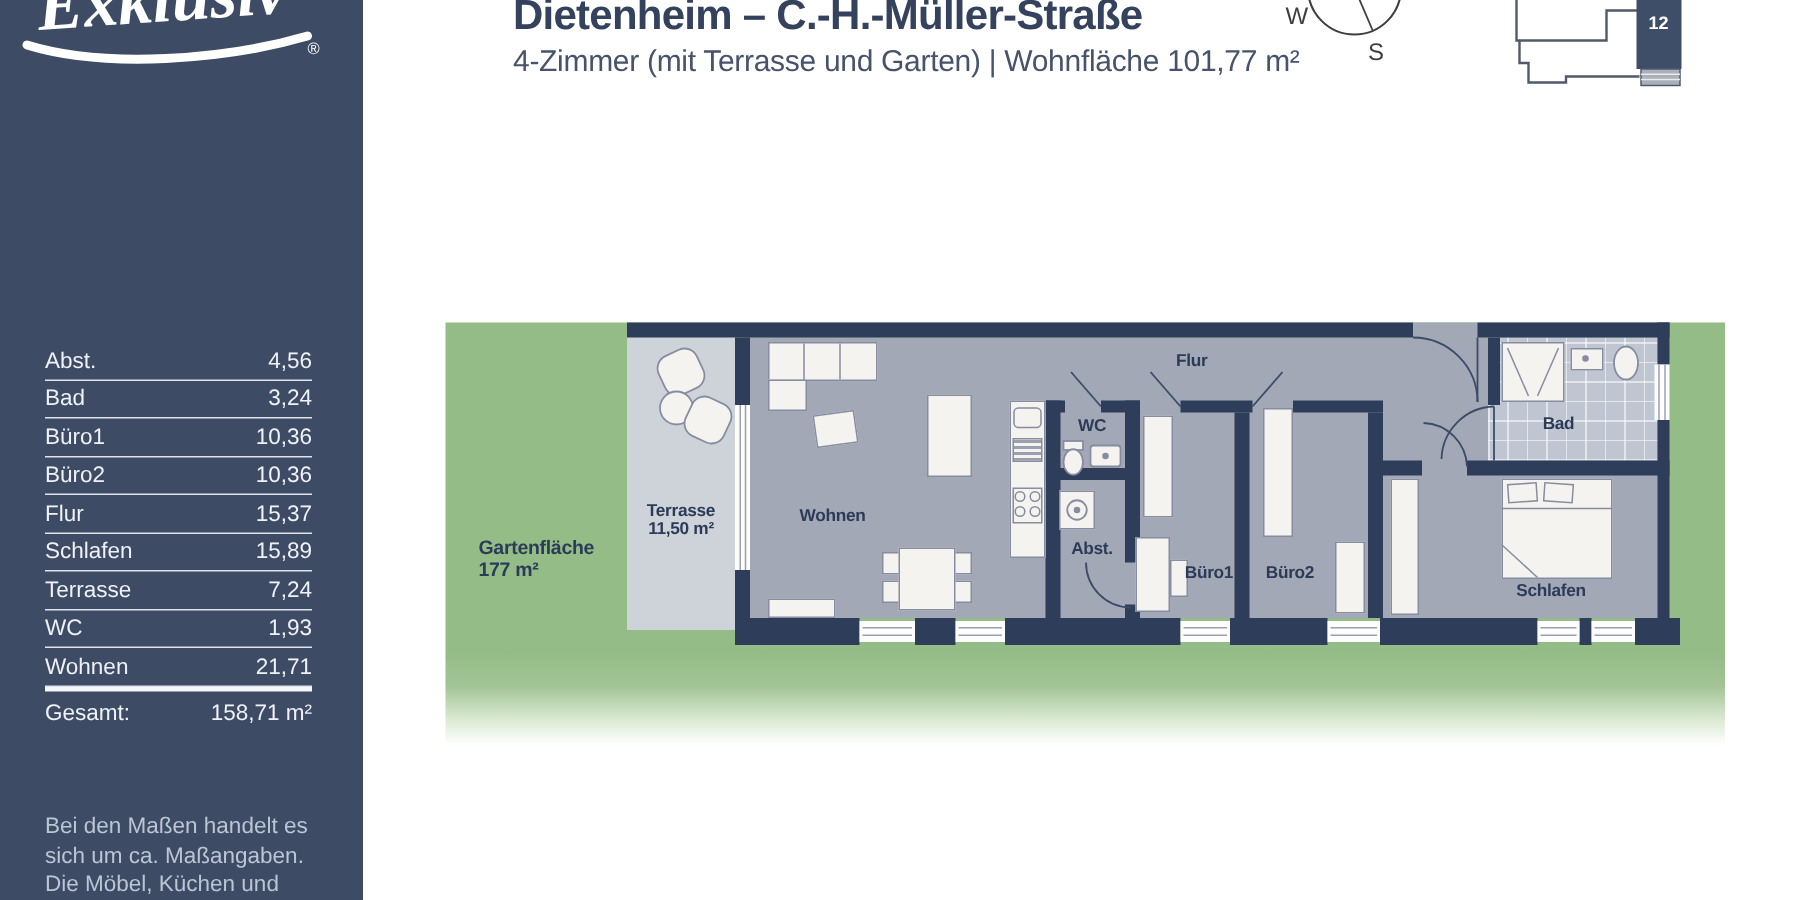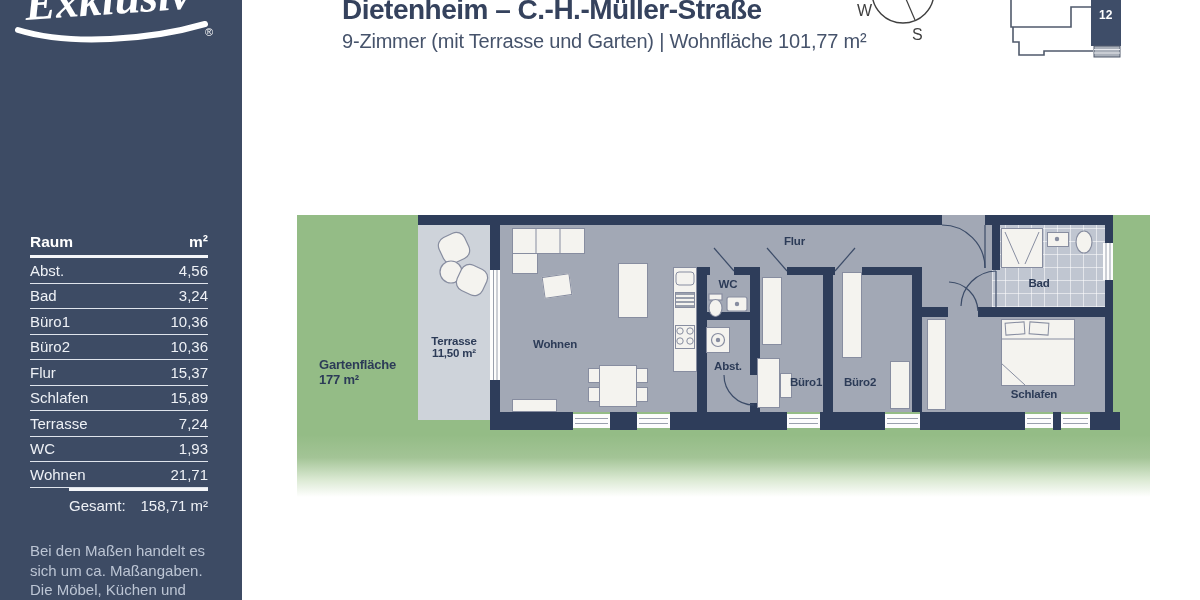--- a/index.html
+++ b/index.html
@@ -5,21 +5,21 @@
   html,body{margin:0;padding:0;background:#fff;width:1200px;height:600px;overflow:hidden;
     font-family:"Liberation Sans",sans-serif;}
   .abs{position:absolute;}
   
   #sidebar{left:0;top:0;width:242px;height:600px;background:#3d4b64;overflow:hidden;}
   #logo{left:0;top:-38px;width:242px;height:110px;color:#fff;}
   #roomtable{left:30px;top:228px;width:178px;color:#eef1f6;font-size:15px;}
   .trow{display:flex;justify-content:space-between;align-items:center;height:24.5px;
     border-bottom:1px solid #dfe4ec;}
   .thead{font-weight:bold;font-size:15.5px;border-bottom:3px solid #f4f6f9;height:27px;color:#fff;}
-  .ttotal{border-bottom:none;border-top:3px solid #f4f6f9;height:30px;margin-left:39px;}
+  .ttotal{border-bottom:none;border-top:3px solid #f4f6f9;height:30px;}
   #disclaimer{left:30px;top:541px;width:198px;color:#bcc5d4;font-size:15px;line-height:19.5px;}
   
   #title{left:342px;top:-6px;font-size:28px;font-weight:bold;color:#35425d;letter-spacing:-.5px;}
   #subtitle{left:342px;top:30px;font-size:20px;color:#46536b;letter-spacing:-.2px;}
   
   #plan{left:297px;top:215px;width:853px;height:282px;
     background:linear-gradient(180deg,#94bc86 0%,#94bc86 78%,#a3c496 86%,#dcead4 94%,#ffffff 100%);}
   #floor{left:203px;top:10px;width:605px;height:187px;background:#a2a8b5;}
   #terrace{left:121px;top:8px;width:72px;height:197px;background:#ced3da;}
   #badfloor{left:695px;top:10px;width:113px;height:82px;background:#c0c6d1;
@@ -40,24 +40,20 @@
 <body>
 
 <div id="sidebar" class="abs">
   <svg id="logo" class="abs" width="242" height="110">
     <text x="26" y="58" font-family="Liberation Serif, serif" font-style="italic" font-weight="bold" font-size="46" fill="#ffffff" transform="rotate(-4 26 58)">Exklusiv</text>
     <path d="M18 68 C 70 84, 150 78, 205 62" stroke="#ffffff" stroke-width="6" fill="none" stroke-linecap="round"></path>
     <text x="205" y="74" font-size="11" fill="#ffffff">®</text>
   </svg>
 
   <div id="roomtable" class="abs">
-    <div class="trow thead">
-      <span>Raum</span>
-      <span>m²</span>
-    </div>
     <div class="trow">
       <span>Abst.</span>
       <span>4,56</span>
       </div>
     <div class="trow">
       <span>Bad</span>
       <span>3,24</span>
       </div>
     <div class="trow">
       <span>Büro1</span>
@@ -90,21 +86,21 @@
     <div class="trow ttotal">
       <span>Gesamt:</span>
       <span>158,71 m²</span>
       </div>
   </div>
 
   <div id="disclaimer" class="abs">Bei den Maßen handelt es sich um ca. Maßangaben. Die Möbel, Küchen und Sanitärobjekte sind nur beispielhaft dargestellt.</div>
 </div>
 
 <div id="title" class="abs">Dietenheim – C.-H.-Müller-Straße</div>
-<div id="subtitle" class="abs">9-Zimmer (mit Terrasse und Garten) | Wohnfläche 101,77 m²</div>
+<div id="subtitle" class="abs">4-Zimmer (mit Terrasse und Garten) | Wohnfläche 101,77 m²</div>
 
 <svg id="compass" class="abs" width="95" height="110">
   <circle cx="48" cy="30" r="31" fill="none" stroke="#3f3f3f" stroke-width="1.4"></circle>
   <line x1="48" y1="30" x2="17" y2="25" stroke="#3f3f3f" stroke-width="1.2"></line>
   <line x1="48" y1="30" x2="79" y2="35" stroke="#3f3f3f" stroke-width="1.2"></line>
   <line x1="48" y1="30" x2="60" y2="58" stroke="#3f3f3f" stroke-width="1.2"></line>
   <text x="2" y="54" font-size="16" fill="#3f3f3f">W</text>
   <text x="57" y="78" font-size="16" fill="#3f3f3f">S</text>
 </svg>
 

